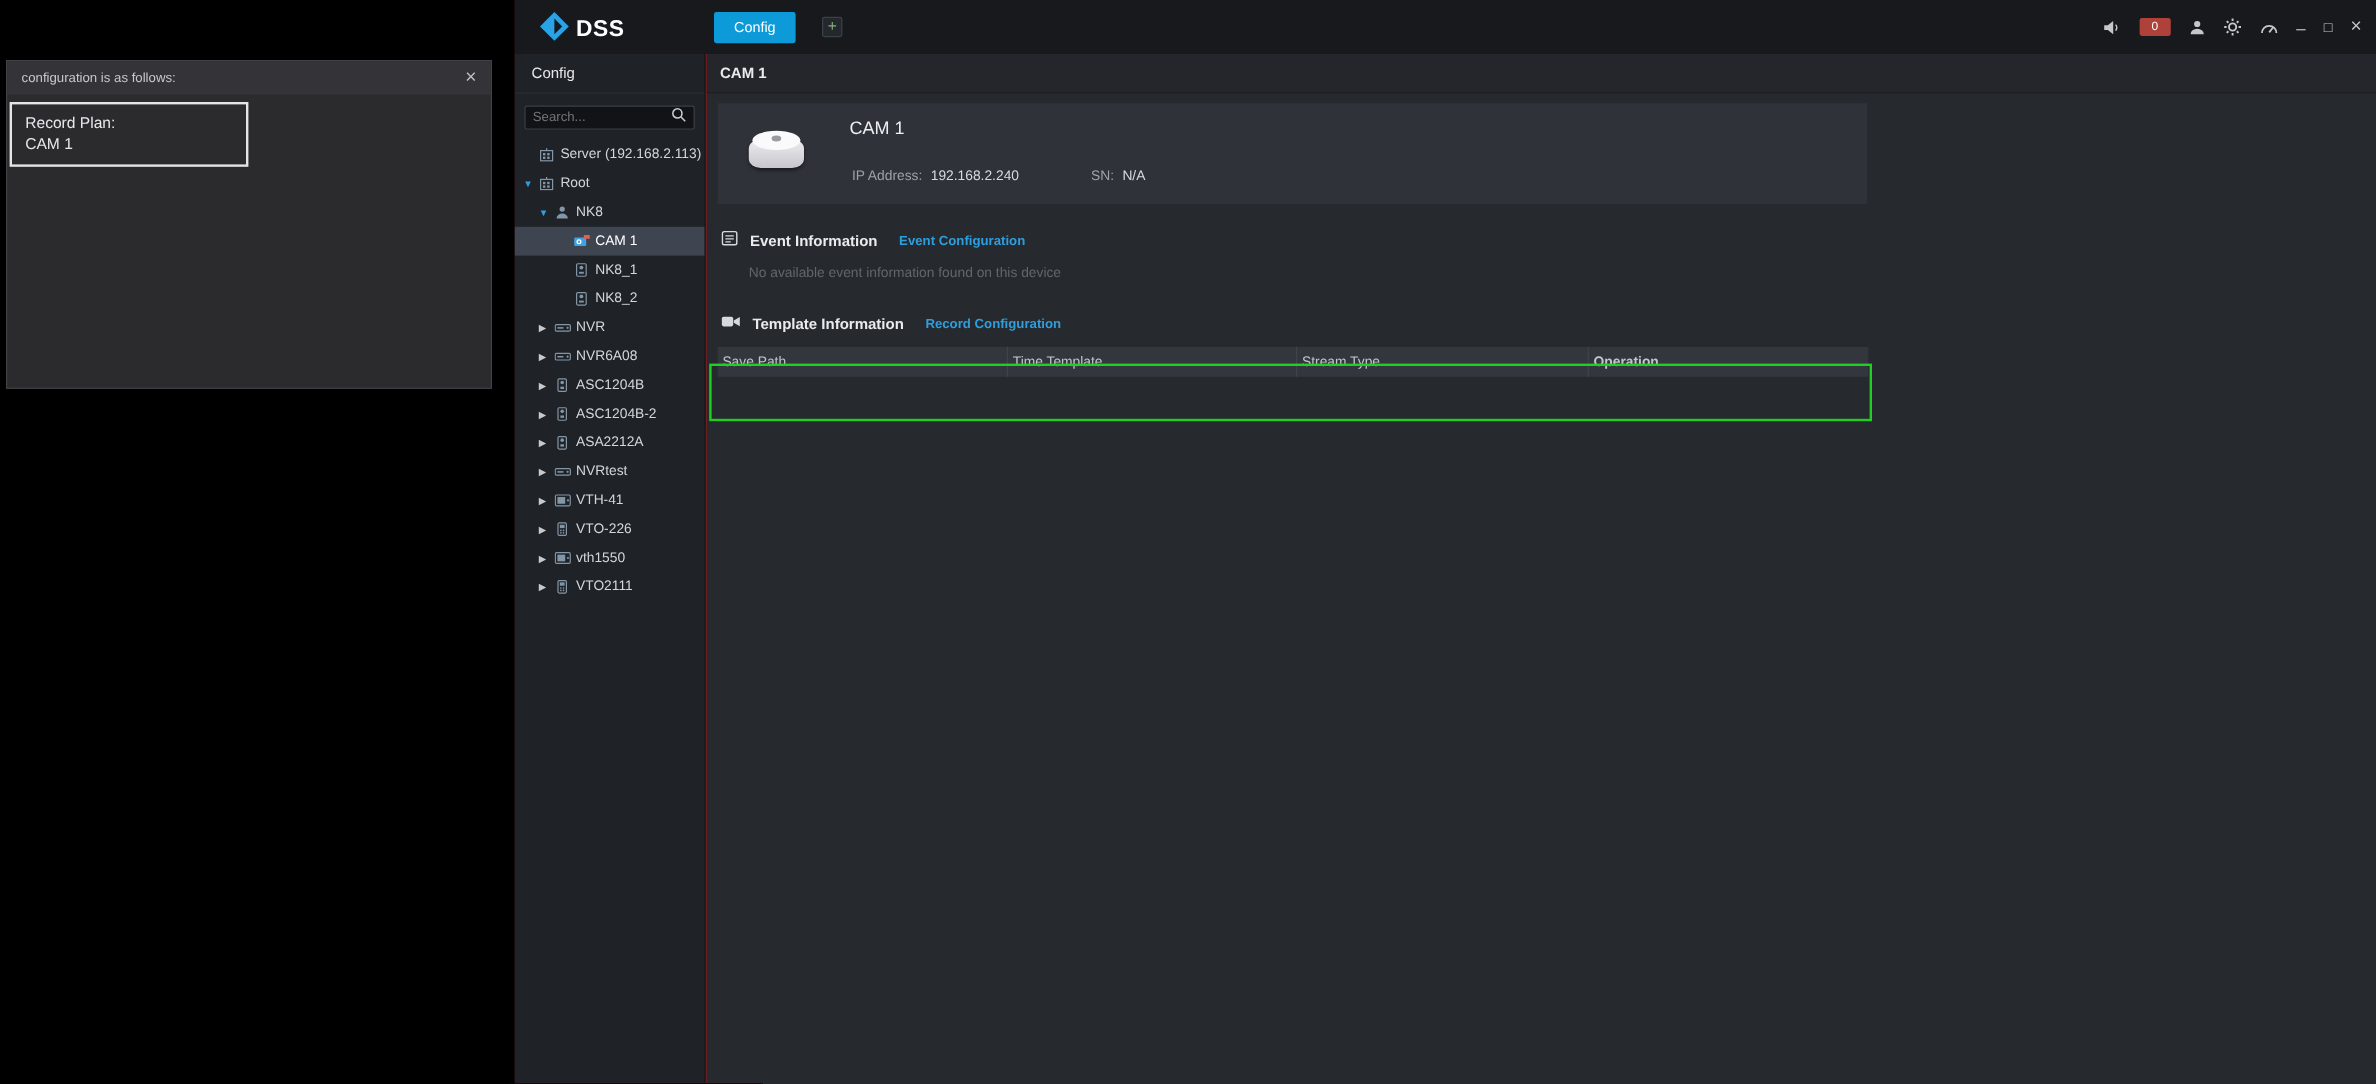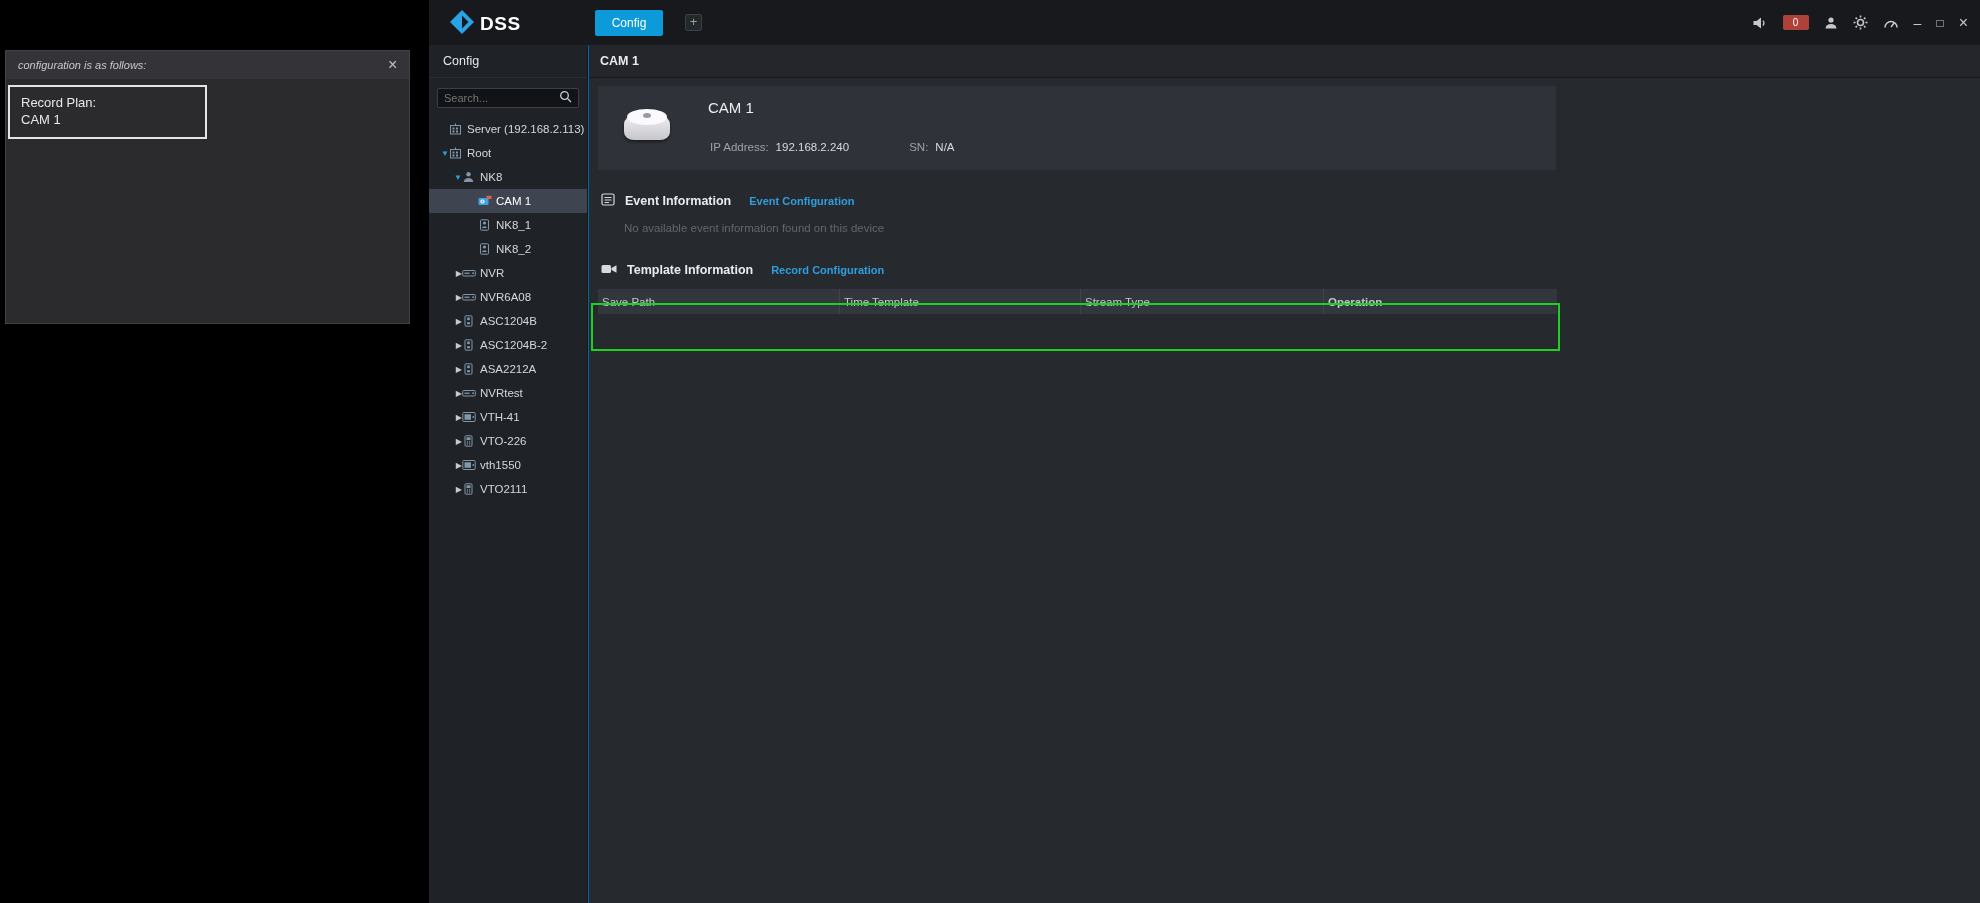--- a/index.html
+++ b/index.html
@@ -4,29 +4,29 @@
 <style>
   * { margin:0; padding:0; box-sizing:border-box; }
   html,body { background:#000; }
   body { width:1980px; height:903px; font-family:"Liberation Sans", sans-serif; overflow:hidden; }
   #stage { position:relative; width:1980px; height:903px; background:#000; overflow:hidden; }
 
   
   .popup { position:absolute; left:5px; top:50px; width:405px; height:274px;
            background:#2b2b2e; border:1px solid #414146; box-shadow:0 6px 18px rgba(0,0,0,.6); }
   .popup-header { height:28px; background:#343438; display:flex; align-items:center;
-                  justify-content:space-between; padding:0 12px; font-size:11px; color:#c8c8cb;font-style:italic; }
+                  justify-content:space-between; padding:0 12px; font-size:11px; color:#c8c8cb; }
   .popup-close { font-size:16px; color:#c2c2c6; cursor:pointer; line-height:1; }
   .popup-body { position:relative; height:244px; }
   .hl-box { position:absolute; left:2px; top:6px; width:199px; height:54px;
             border:2px solid #e5e5e5; padding:7px 0 0 11px;
             color:#e6e8ea; font-size:13px; line-height:17px; }
 
   
-  .app { position:absolute; left:429px; top:0; width:1551px; height:903px; background:#0369a1; }
+  .app { position:absolute; left:429px; top:0; width:1551px; height:903px; background:#7f1d1d; }
 
   
   .titlebar { position:absolute; left:0; top:0; right:0; height:45px; background:#17191d; }
   .logo { position:absolute; left:20px; top:9px; display:flex; align-items:center; gap:5px; }
   .logo-text { font-size:19px; font-weight:bold; color:#fff; letter-spacing:.5px; }
   .tab { position:absolute; left:166px; top:10px; height:26px; min-width:68px; padding:0 15px;
          background:#0c9bd8; color:#fff; font-size:12px; display:flex; align-items:center;
          justify-content:center; border-radius:2px; cursor:pointer; }
   .plus-btn { position:absolute; left:256px; top:14px; width:17px; height:17px; background:#23282c;
               border:1px solid #3a4248; border-radius:2px; color:#86b07c; font-size:13px;
@@ -42,21 +42,21 @@
   .sidebar { position:absolute; left:0; top:45px; width:159px; bottom:0; background:#1f2227;
              border-right:1px solid #15171a; }
   .sidebar-title { height:33px; line-height:32px; padding-left:14px; font-size:12.5px;
                    color:#e6e8ea; border-bottom:1px solid #2a2e33; }
   .search-box { margin:10px 8px 0; height:20px; background:#111317; border:1px solid #3a4046;
                 border-radius:2px; display:flex; align-items:center; padding:0 6px; gap:4px; }
   .search-box input { flex:1; min-width:0; background:transparent; border:none; outline:none;
                       color:#cfd3d7; font-size:11px; font-family:"Liberation Sans", sans-serif; }
   .tree { margin-top:9px; }
   .trow { height:24px; display:flex; align-items:center; font-size:11.5px; color:#d4d7da;
-          cursor:pointer; white-space:nowrap; overflow:hidden;text-align:right; }
+          cursor:pointer; white-space:nowrap; overflow:hidden; }
   .trow.sel { background:#3f4550; color:#fff; }
   .lvl0 { padding-left:7px; } .lvl1 { padding-left:20px; } .lvl2 { padding-left:36px; }
   .arrow { flex:0 0 13px; width:13px; font-size:8px; color:#c6cacd; }
   .arrow.exp { color:#2f9edd; }
   .ticon { flex:0 0 18px; width:18px; display:flex; align-items:center; }
 
   
   .main-header { position:absolute; left:160px; top:45px; right:0; height:33px; background:#24262b;
                  border-bottom:1px solid #191b1f; line-height:32px; padding-left:11px;
                  font-weight:bold; font-size:12.5px; color:#e9ebed; }

